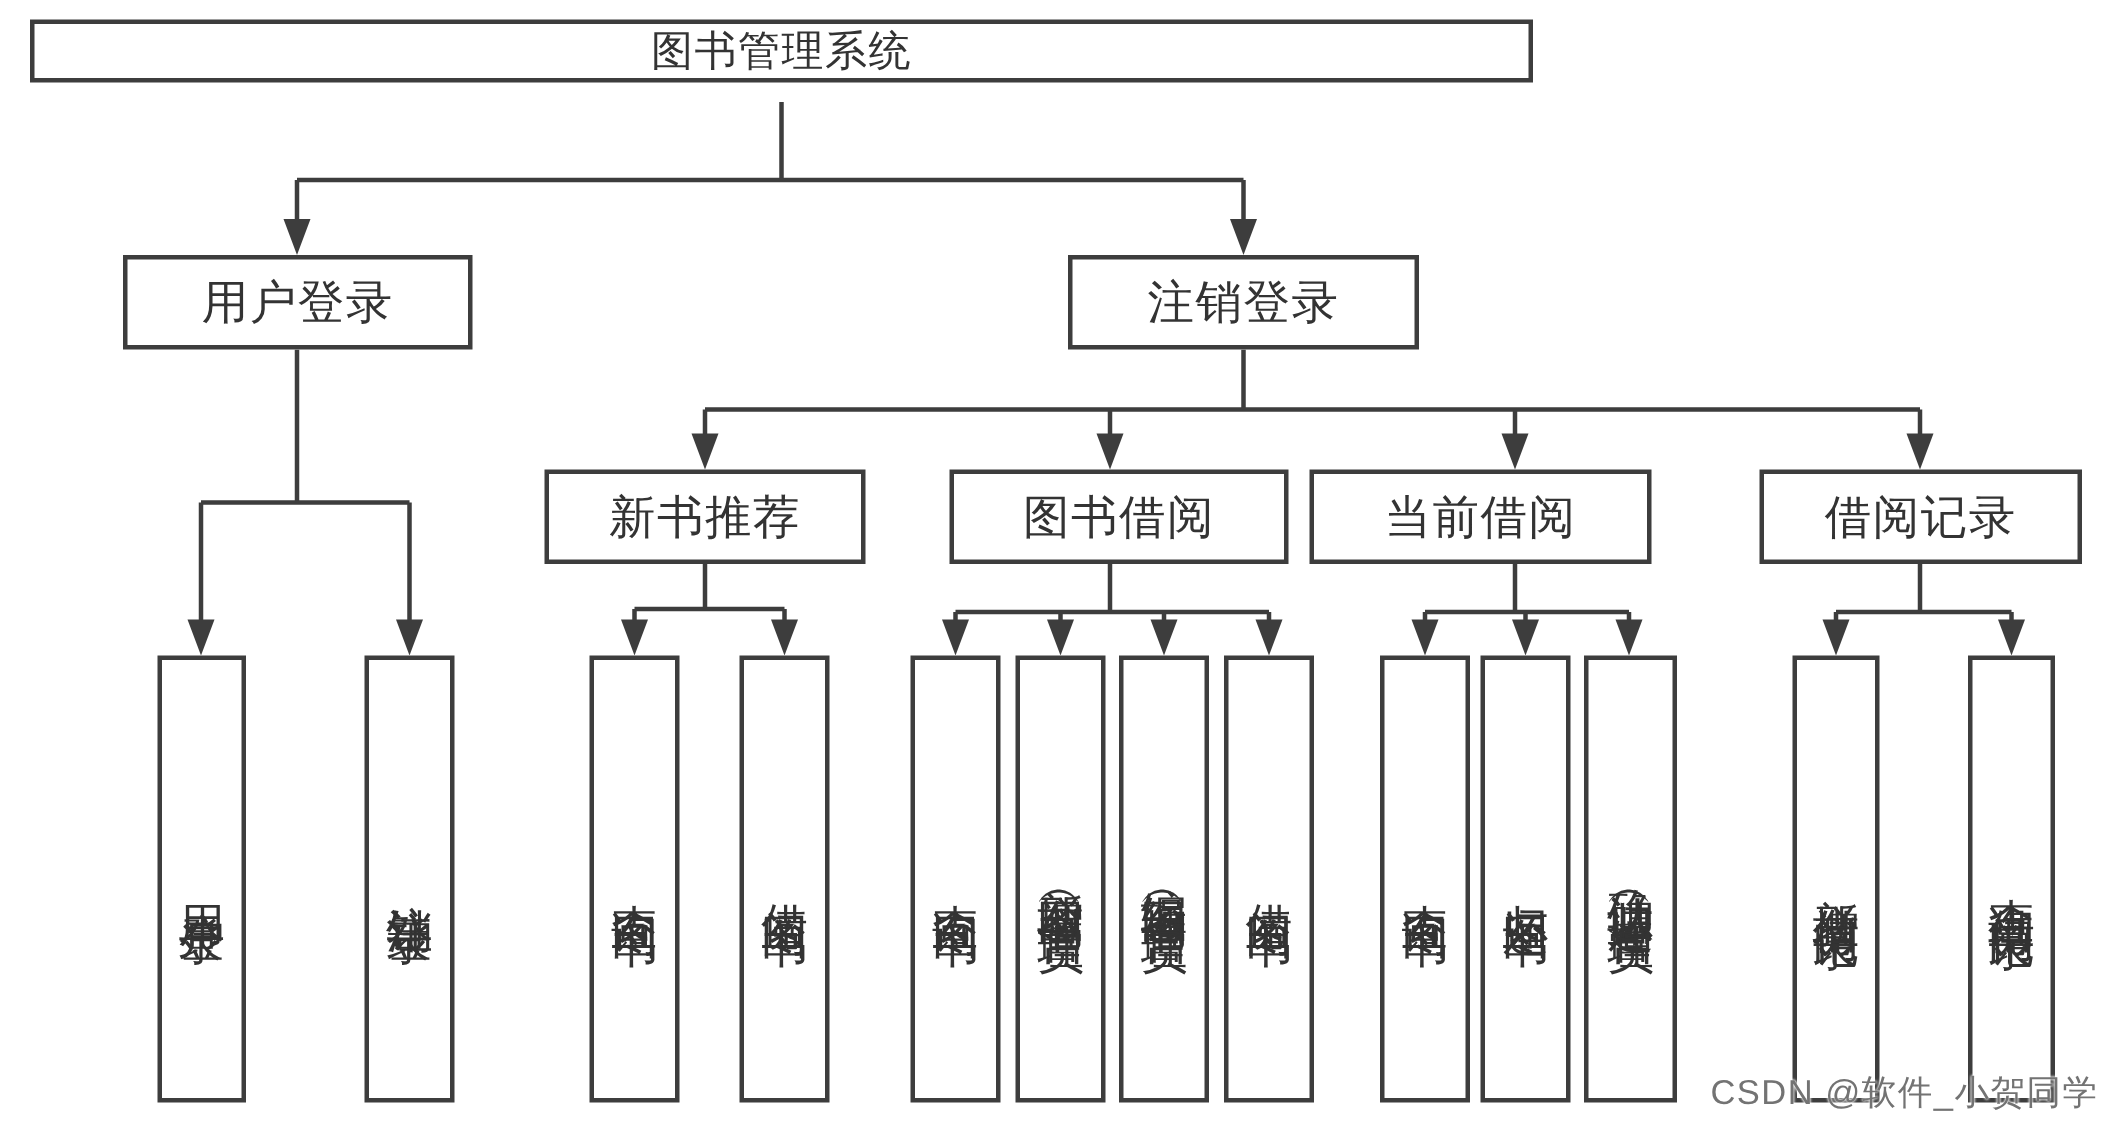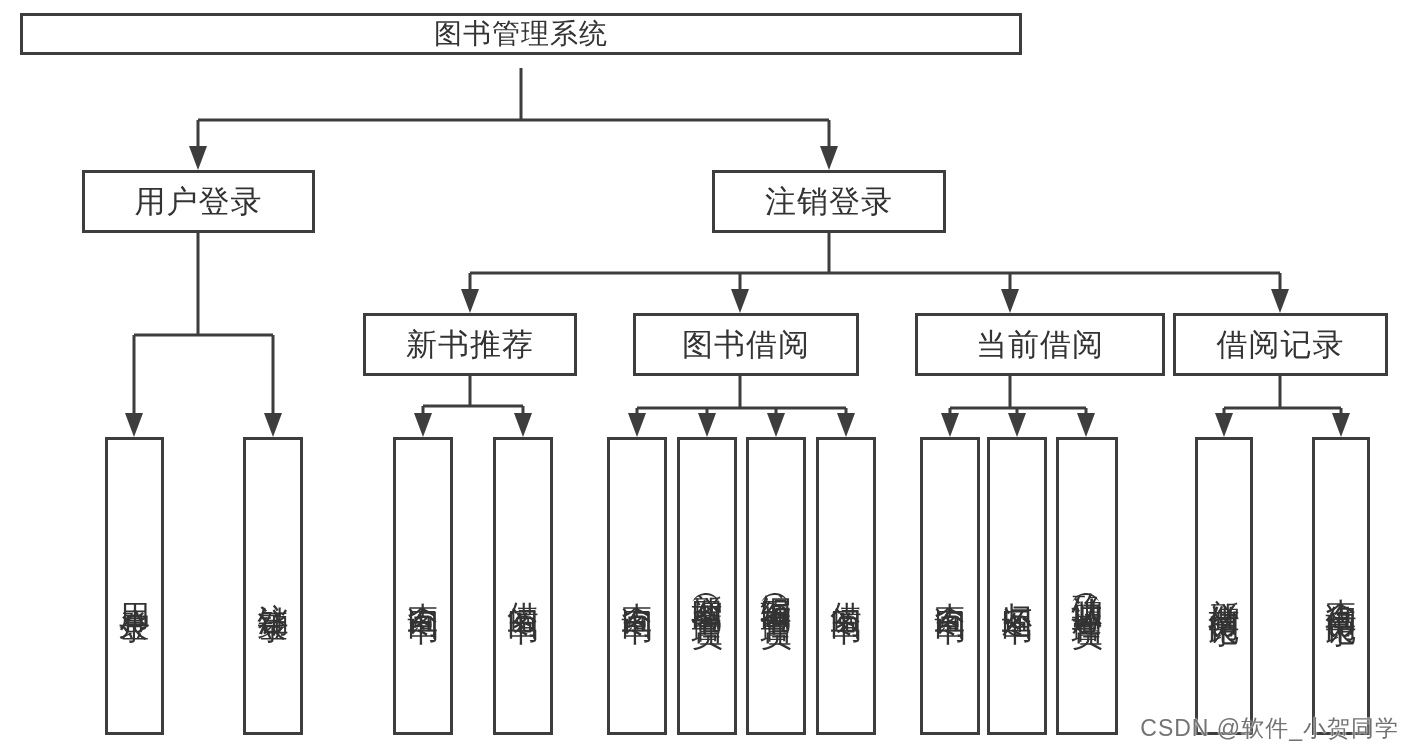--- a/index.html
+++ b/index.html
@@ -89,21 +89,21 @@
     </g>
   </svg>
 
   <div class="node root" style="left:20px;top:13px;width:1002px;height:42px;">图书管理系统</div>
 
   <div class="node" style="left:82px;top:170px;width:233px;height:63px;">用户登录</div>
   <div class="node" style="left:712px;top:170px;width:234px;height:63px;">注销登录</div>
 
   <div class="node" style="left:363px;top:313px;width:214px;height:63px;">新书推荐</div>
   <div class="node" style="left:633px;top:313px;width:226px;height:63px;">图书借阅</div>
-  <div class="node" style="left:915px;top:313px;width:250px;height:63px;text-align:right;">当前借阅</div>
+  <div class="node" style="left:873px;top:313px;width:228px;height:63px;text-align:right;">当前借阅</div>
   <div class="node" style="left:1173px;top:313px;width:215px;height:63px;">借阅记录</div>
 
   <div class="node vert" style="left:105px;top:437px;width:59px;height:298px;">用户登录</div>
   <div class="node vert" style="left:243px;top:437px;width:60px;height:298px;">注销登录</div>
 
   <div class="node vert" style="left:393px;top:437px;width:60px;height:298px;">查询图书</div>
   <div class="node vert" style="left:493px;top:437px;width:60px;height:298px;">借阅图书</div>
 
   <div class="node vert" style="left:607px;top:437px;width:60px;height:298px;">查询图书</div>
   <div class="node vert" style="left:677px;top:437px;width:60px;height:298px;">新增图书（管理员）</div>

